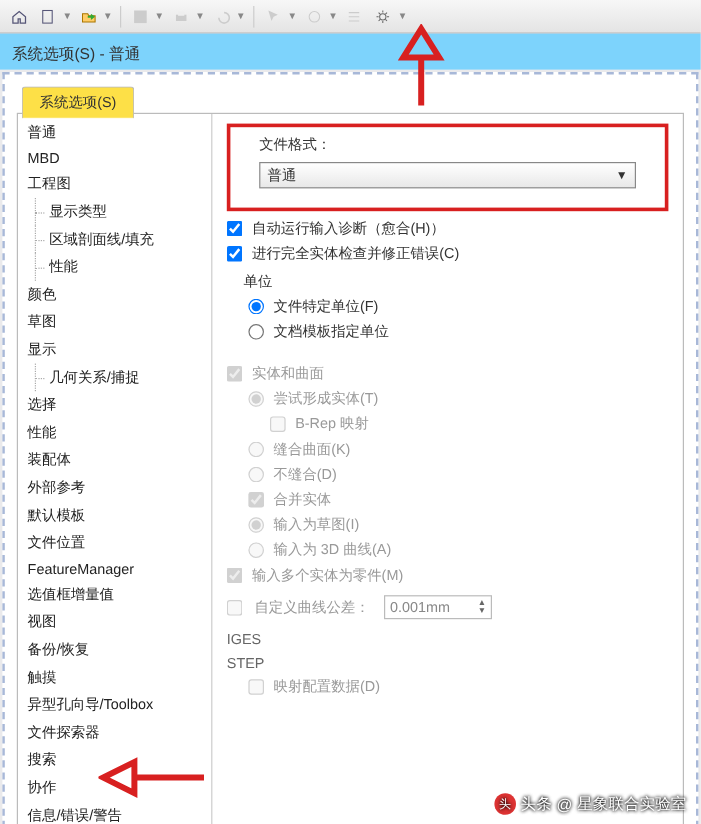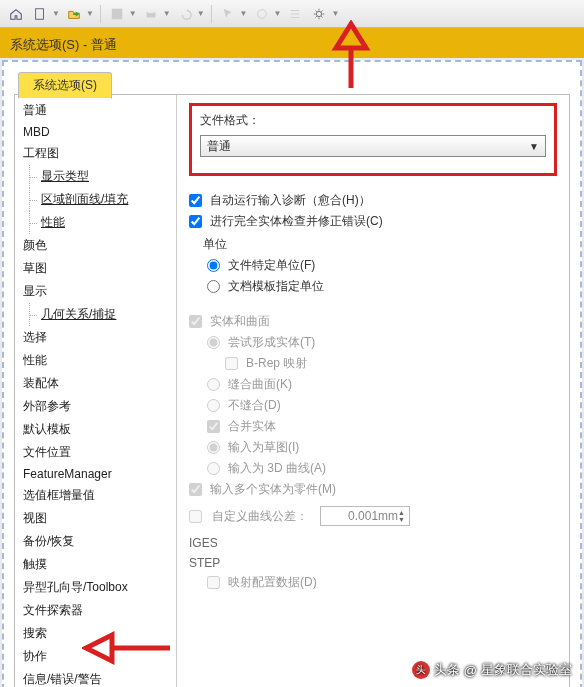--- a/index.html
+++ b/index.html
@@ -6,45 +6,45 @@
 body { margin: 0; background: #eaeaec; width: 584px; height: 687px; overflow: hidden; font-size: 12px; color: #333; }
 .toolbar { height: 28px; background: linear-gradient(#f7f7f7,#e4e4e4); border-bottom: 1px solid #bbb; display: flex; align-items: center; padding: 0 6px; gap: 4px; }
 .tb-icon { width: 20px; height: 20px; display: flex; align-items: center; justify-content: center; color: #666; border-radius: 2px; }
 .tb-icon svg { width: 14px; height: 14px; }
 .tb-sep { width: 1px; height: 18px; background: #ccc; margin: 0 2px; }
 .tb-drop { font-size: 8px; color: #888; margin-left: -2px; }
 
 .arrow-gear { position: absolute; top: 20px; left: 328px; z-index: 10; }
 .arrow-import { position: absolute; top: 630px; left: 82px; z-index: 10; }
 
-.win-title { padding: 8px 10px 4px; font-size: 13px; color: #333; background: #eab308; }
+.win-title { padding: 8px 10px 4px; font-size: 13px; color: #333; background: #7dd3fc; }
 .sheet-border { border: 2px dashed #a8b8d8; margin: 2px; background: #fff; height: 640px; position: relative; }
 
 .tab-header { position: absolute; top: 10px; left: 14px; background: #fde047; border: 1px solid #bbb; border-bottom: 1px solid #fff; padding: 4px 14px; font-size: 12px; z-index: 2; border-radius: 3px 3px 0 0; }
 .panel-body { position: absolute; top: 32px; left: 10px; right: 10px; bottom: 10px; border: 1px solid #bbb; display: flex; }
 
 .tree { width: 162px; border-right: 1px solid #ccc; overflow: hidden; padding-top: 4px; }
 .tree-item { padding: 3px 8px; white-space: nowrap; cursor: pointer; color: #222; }
-.tree-item.child { padding-left: 26px; position: relative; text-decoration: underline; }
+.tree-item.child { padding-left: 26px; position: relative; }
 .tree-item.child::before { content: ""; position: absolute; left: 14px; top: 0; bottom: 0; border-left: 1px dotted #aaa; }
 .tree-item.child::after { content: ""; position: absolute; left: 14px; top: 50%; width: 8px; border-top: 1px dotted #aaa; }
 
 .content { flex: 1; padding: 8px 12px; overflow: hidden; position: relative; }
-.redbox { border: 3px solid #d82020; padding: 6px 8px 8px; margin-bottom: 16px; }
+.redbox { border: 3px solid #d82020; padding: 6px 24px 8px; margin-bottom: 6px; }
 .label-row { margin-bottom: 6px; color: #333; }
 .dropdown { width: 100%; height: 22px; border: 1px solid #888; background: linear-gradient(#fff,#e8e8e8); display: flex; align-items: center; justify-content: space-between; padding: 0 6px; font-size: 12px; }
 .dd-arrow { font-size: 10px; }
 .chk-row { display: flex; align-items: center; gap: 4px; margin: 4px 0; }
 .chk-row.indent1 { margin-left: 18px; }
 .chk-row.indent2 { margin-left: 36px; }
 .chk-row input[type=checkbox],.chk-row input[type=radio] { margin: 0 4px 0 0; }
 .disabled { color: #999; }
 .section-label { margin: 6px 0 2px; font-size: 12px; }
 .inline-input { display: inline-flex; align-items: center; gap: 6px; }
-.numfield { width: 90px; height: 20px; border: 1px solid #bbb; background: #fff; padding: 0 4px; display: flex; align-items: center; justify-content: flex-end; color: #888; }
+.numfield { width: 90px; height: 20px; border: 1px solid #bbb; background: #fff; padding: 0 4px; display: flex; align-items: center; justify-content: space-between; color: #888; }
 .spin { display: flex; flex-direction: column; font-size: 7px; line-height: 7px; color: #666; }
 .group-hd { color: #666; margin: 6px 0 2px; }
 
 .watermark { position: absolute; bottom: 8px; right: 12px; font-size: 13px; color: #fff; text-shadow: 0 0 3px #000,0 0 3px #000; display: flex; align-items: center; gap: 4px; }
 .wm-dot { width: 18px; height: 18px; border-radius: 50%; background: #d33; display: flex; align-items: center; justify-content: center; font-size: 10px; }
 </style>
 </head>
 <body>
 
 <div class="toolbar">

